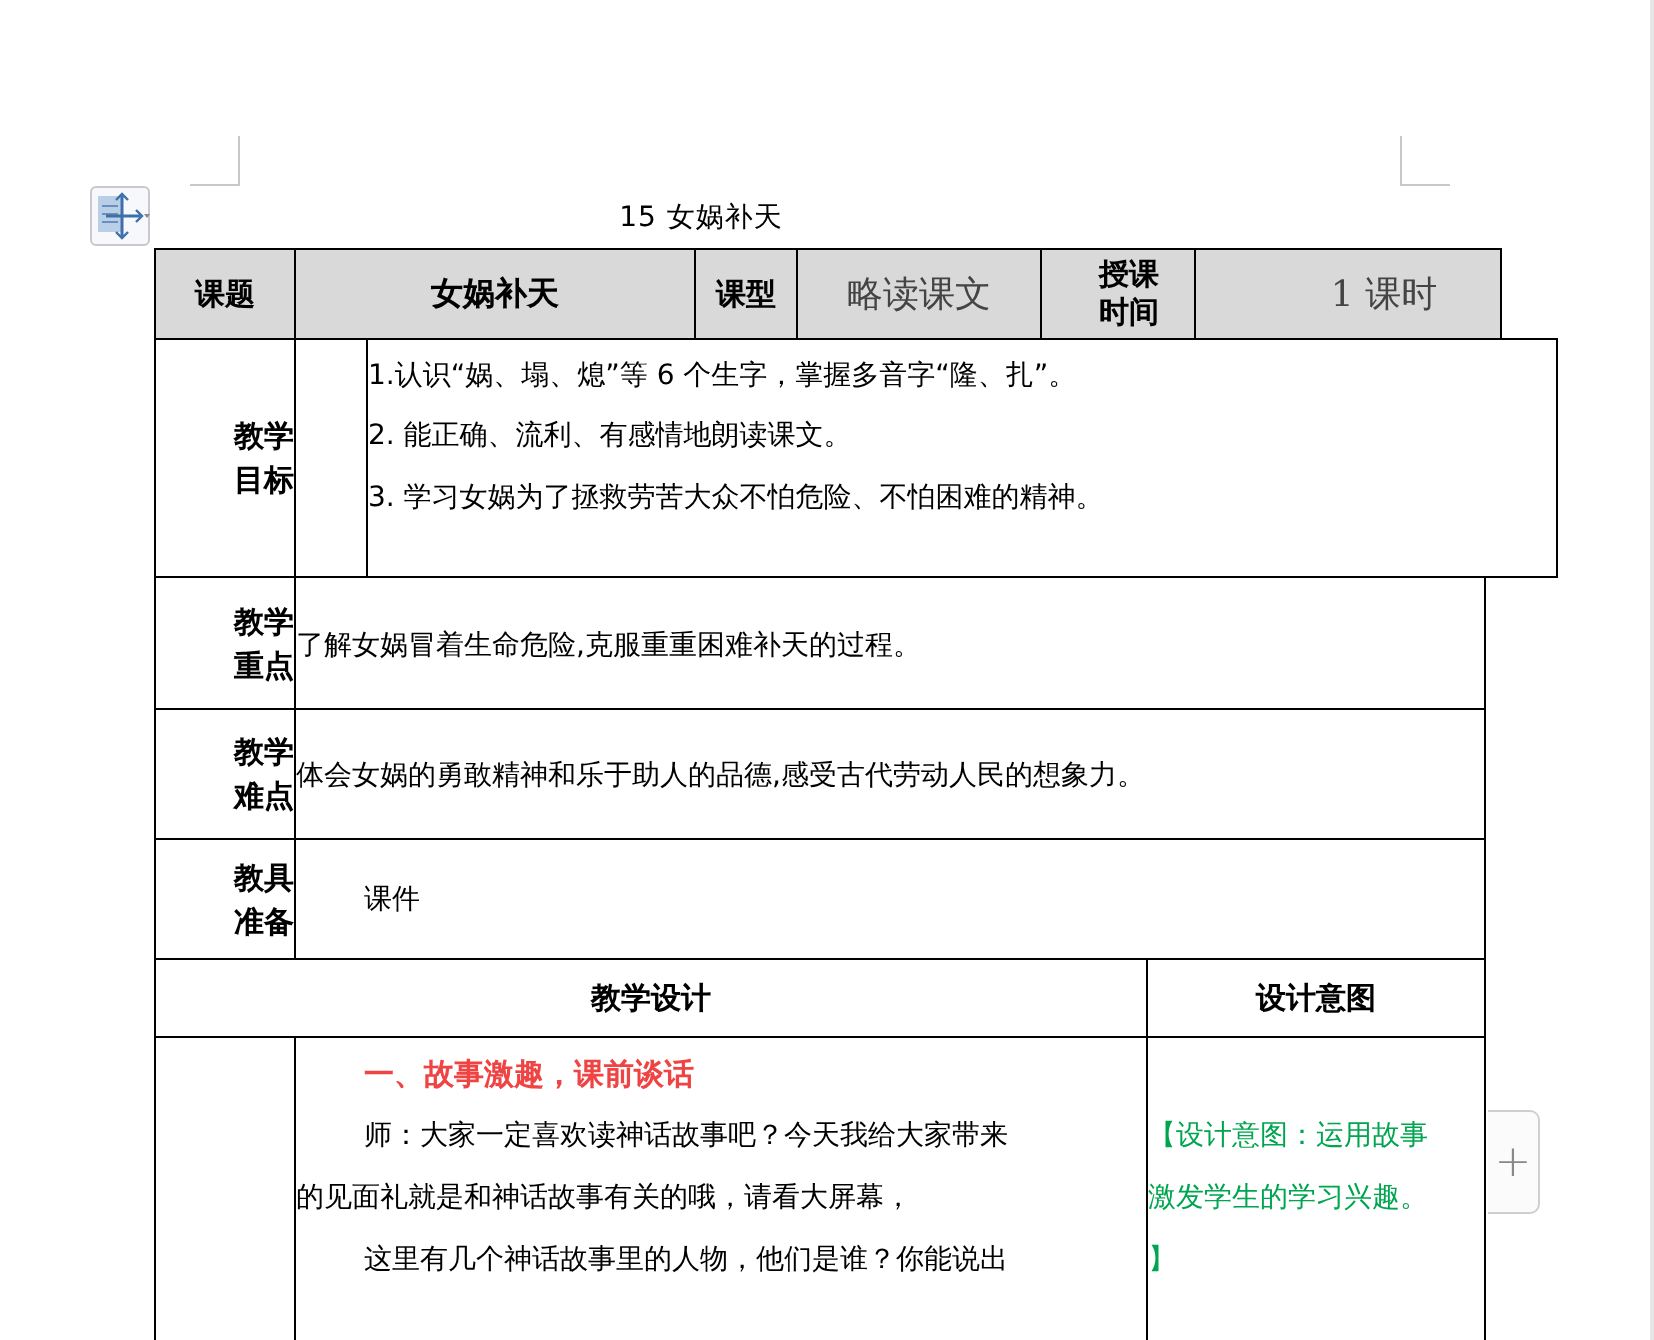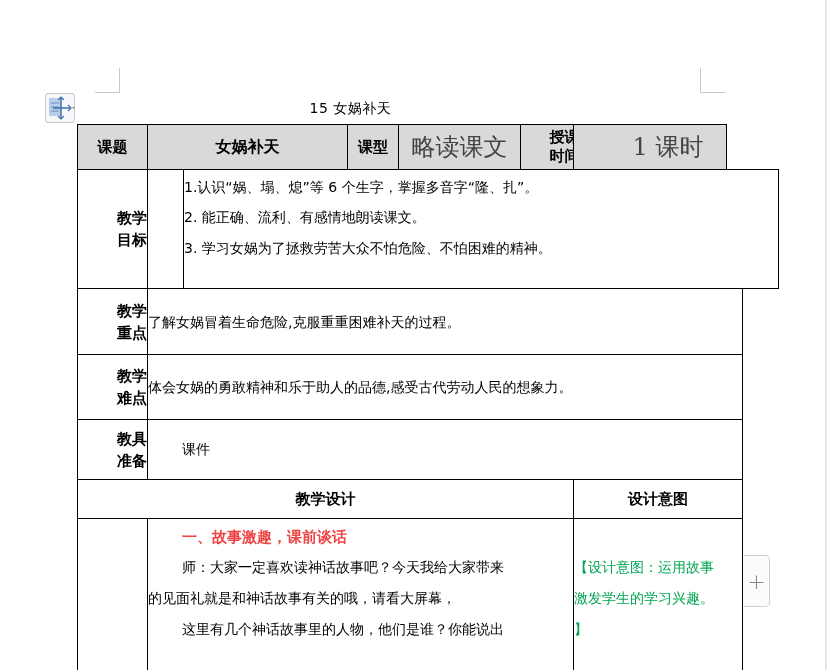--- a/index.html
+++ b/index.html
@@ -30,21 +30,21 @@
       text-align: center; font-size: 14px; letter-spacing: 0.5px;
       padding-left: 20px; box-sizing: border-box;
     }
 
     .cell {
       position: absolute; box-sizing: border-box;
       border: 1px solid #000;
     }
     .shade { background: #d9d9d9; }
     .hdr { font-weight: bold; font-size: 15px; display: flex; align-items: center; justify-content: center; text-align: center; line-height: 22px; }
-    .light { font-size: 24px; color: #444; display: flex; align-items: center; justify-content: center; font-family: "DejaVu Serif", serif; }
+    .light { font-size: 18px; color: #444; display: flex; align-items: center; justify-content: center; font-family: "DejaVu Serif", serif; }
     .label { font-weight: bold; font-size: 15px; display: flex; align-items: flex-end; justify-content: center; text-align: center; line-height: 22px; }
     .content { font-size: 14px; }
     .line { position: absolute; left: 0; white-space: nowrap; }
     .magenta { color: #ef4444; font-weight: bold; font-size: 15px; }
     .green { color: #00a550; }
 
     .add-btn {
       position: absolute; left: 744px; top: 555px; width: 26px; height: 52px;
       border: 1px solid #cfcfcf; border-left: none; border-radius: 0 5px 5px 0;
       background: #fbfbfb; box-sizing: border-box;
@@ -79,21 +79,21 @@
 <div class="doc-title">15 女娲补天</div>
 
 <div class="cell shade hdr" style="left:77px;top:124px;width:71px;height:46px;">课题</div>
 <div class="cell shade hdr" style="left:147px;top:124px;width:201px;height:46px;font-size:16px;">女娲补天</div>
 <div class="cell shade hdr" style="left:347px;top:124px;width:52px;height:46px;">课型</div>
 <div class="cell shade light" style="left:398px;top:124px;width:123px;height:46px;">略读课文</div>
 <div class="cell shade hdr" style="left:520px;top:124px;width:89px;height:46px;flex-direction:column;line-height:19px;">
   <span>授课</span>
   <span>时间</span>
 </div>
-<div class="cell shade light" style="left:573px;top:124px;width:154px;height:46px;padding-left:36px;">1 课时</div>
+<div class="cell shade light" style="left:597px;top:124px;width:154px;height:46px;padding-left:36px;">1 课时</div>
 
 <div class="cell label" style="left:77px;top:169px;width:71px;height:120px;flex-direction:column;">
   <span>教学</span>
   <span>目标</span>
 </div>
 <div class="cell content" style="left:147px;top:169px;width:596px;height:120px;margin-left:36px;">
   <div class="line" style="top:9px;">1.认识“娲、塌、熄”等 6 个生字，掌握多音字“隆、扎”。</div>
   <div class="line" style="top:39px;">2. 能正确、流利、有感情地朗读课文。</div>
   <div class="line" style="top:70px;">3. 学习女娲为了拯救劳苦大众不怕危险、不怕困难的精神。</div>
 </div>

